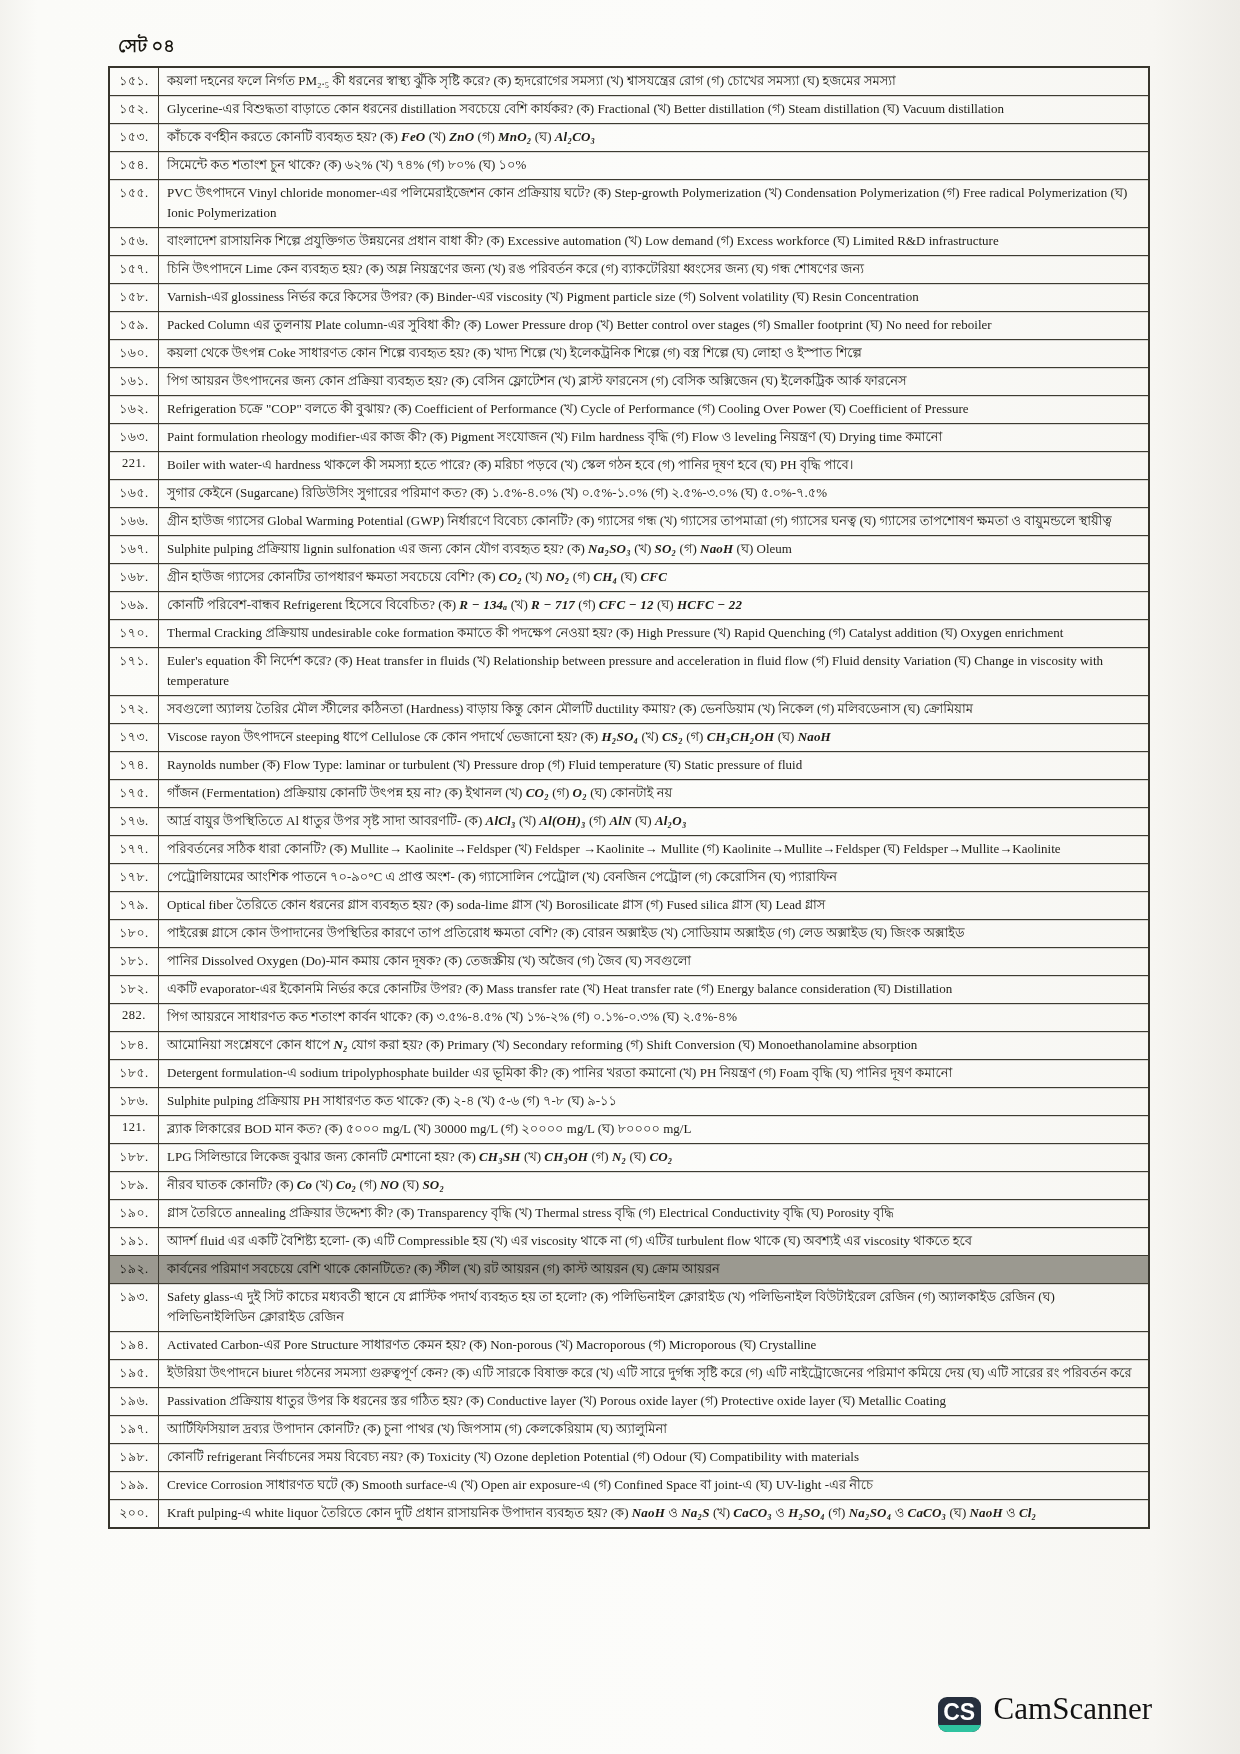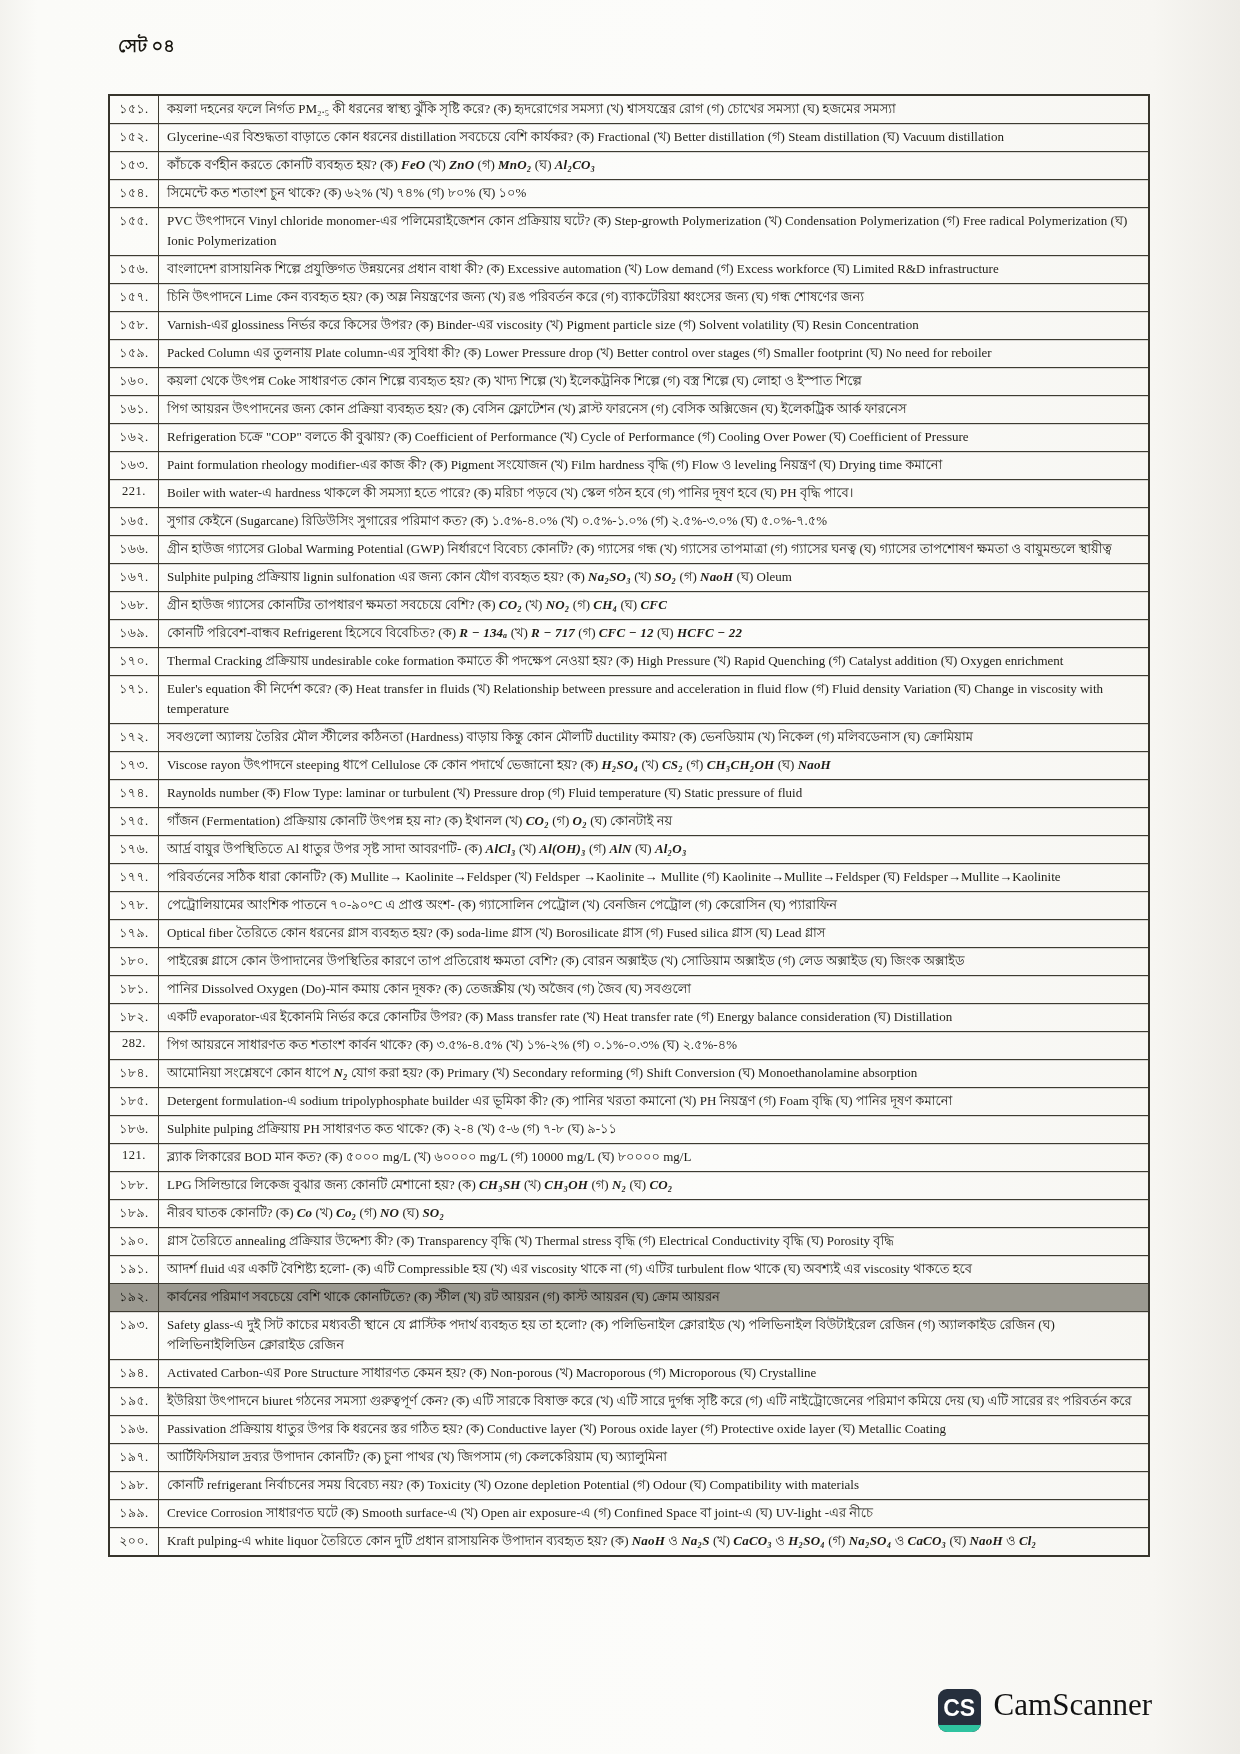--- a/index.html
+++ b/index.html
@@ -9,21 +9,20 @@
     font-family:"Liberation Serif","DejaVu Serif",serif; color:#201e18;
   }
   .set-label {
     position:absolute; top:32px; left:118px;
     font-weight:bold; font-size:18px; color:#17150f;
   }
   .qtable {
     position:absolute; top:66px; left:108px; width:1042px;
     border-collapse:collapse; table-layout:fixed;
     border:2.2px solid #37352c;
-    margin-top:28px;
   }
   .qtable td { border:1.6px solid #3d3b31; vertical-align:top; }
   td.no {
     width:46px; text-align:center; font-size:12.5px; padding:4px 1px 2px;
     color:#23211a; letter-spacing:.5px;
   }
   td.q {
     font-size:13px; line-height:20px; padding:3px 8px 4px;
     color:#1e1c16;
   }
@@ -33,21 +32,21 @@
   }
   tr.shaded td { background:#9b9990; color:#14130e; }
   
   .qtable tr td { box-shadow:0 1px 0 rgba(60,58,48,.18); }
 
   .footer {
     position:absolute; right:88px; bottom:22px;
     display:flex; align-items:center; gap:13px;
   }
   .cs-icon {
-    position:relative; width:43px; height:43px; border-radius:9px;
+    position:relative; width:43px; height:35px; border-radius:9px;
     background:#262f3d; overflow:hidden; flex:0 0 auto;
     display:flex; align-items:center; justify-content:center;margin-top:12px;
   }
   .cs-icon .cs-letters {
     font-family:"Liberation Sans","DejaVu Sans",sans-serif;
     font-weight:bold; font-size:23px; color:#ffffff; margin-top:-5px; letter-spacing:0;
   }
   .cs-icon .cs-strip { position:absolute; left:0; right:0; bottom:0; height:7px; }
   .brand-text {
     font-family:"Liberation Serif","DejaVu Serif",serif;
@@ -202,21 +201,21 @@
         <tr>
           <td class="no">১৮৫.</td>
           <td class="q">Detergent formulation-এ sodium tripolyphosphate builder এর ভূমিকা কী? (ক) পানির খরতা কমানো (খ) PH নিয়ন্ত্রণ (গ) Foam বৃদ্ধি (ঘ) পানির দূষণ কমানো</td>
         </tr>
         <tr>
           <td class="no">১৮৬.</td>
           <td class="q">Sulphite pulping প্রক্রিয়ায় PH সাধারণত কত থাকে? (ক) ২-৪ (খ) ৫-৬ (গ) ৭-৮ (ঘ) ৯-১১</td>
         </tr>
         <tr>
           <td class="no">121.</td>
-          <td class="q">ব্ল্যাক লিকারের BOD মান কত? (ক) ৫০০০ mg/L (খ) ৬০০০০ mg/L (গ) 10000 mg/L (ঘ) ৮০০০০ mg/L</td>
+          <td class="q">ব্ল্যাক লিকারের BOD মান কত? (ক) ৫০০০ mg/L (খ) 30000 mg/L (গ) ২০০০০ mg/L (ঘ) ৮০০০০ mg/L</td>
         </tr>
         <tr>
           <td class="no">১৮৮.</td>
           <td class="q">LPG সিলিন্ডারে লিকেজ বুঝার জন্য কোনটি মেশানো হয়? (ক) <b class="chem">CH₃SH</b> (খ) <b class="chem">CH₃OH</b> (গ) <b class="chem">N₂</b> (ঘ) <b class="chem">CO₂</b></td>
         </tr>
         <tr>
           <td class="no">১৮৯.</td>
           <td class="q">নীরব ঘাতক কোনটি? (ক) <b class="chem">Co</b> (খ) <b class="chem">Co₂</b> (গ) <b class="chem">NO</b> (ঘ) <b class="chem">SO₂</b></td>
         </tr>
         <tr>

